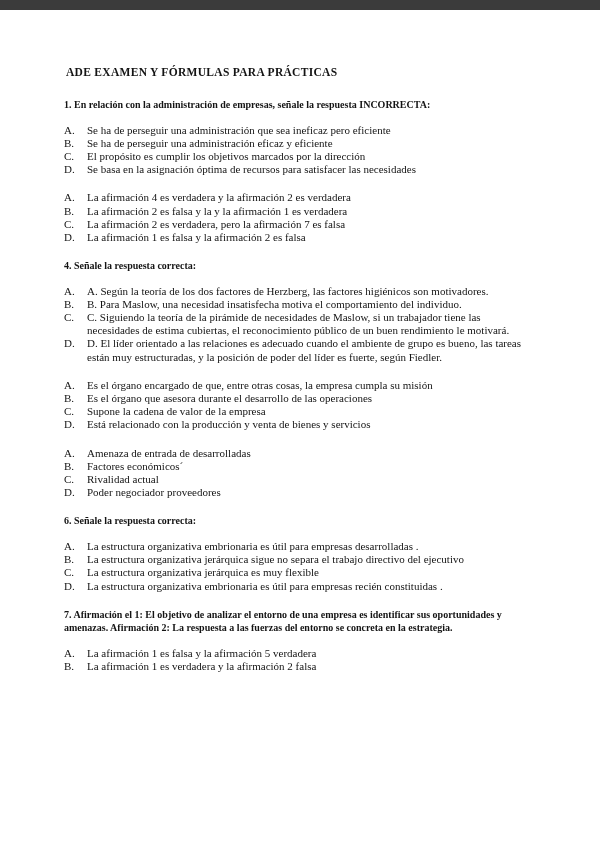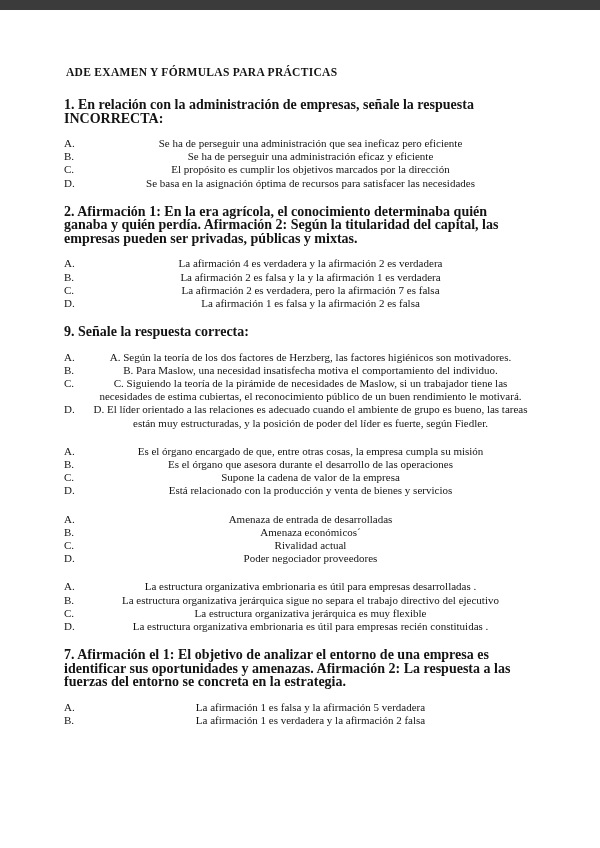--- a/index.html
+++ b/index.html
@@ -22,31 +22,31 @@
   }
   .doc-title {
     font-size: 11.5px;
     font-weight: bold;
     letter-spacing: 0.3px;
     margin: 0 0 20px 2px;
   }
   .question { margin: 0 0 15px 0; }
   .prompt {
     font-weight: bold;
-    font-size: 14px;
+    font-size: 10px;
     line-height: 13.5px;
     margin: 0 0 12px 0;
   }
   .option {
     display: flex;
     font-size: 11px;
     line-height: 13.2px;
   }
   .letter { flex: 0 0 23px; }
-  .text { flex: 1; text-align: center; }
+  .text { flex: 1; }
 </style>
 </head>
 <body>
 
 <div class="page">
   <div class="topbar" style="background: rgb(59, 59, 59);"></div>
   <div class="content">
     <h1 class="doc-title">ADE EXAMEN Y FÓRMULAS PARA PRÁCTICAS</h1>
     <div id="questions">
   <section class="question">
@@ -68,21 +68,20 @@
   </div>
 
   <div class="option">
     <span class="letter">D.</span>
     <span class="text">Se basa en la asignación óptima de recursos para satisfacer las necesidades</span>
   </div>
 </div>
   </section>
 
   <section class="question">
-    <p class="prompt">2. Afirmación 1: En la era agrícola, el conocimiento determinaba quién ganaba y quién perdía. Afirmación 2: Según la titularidad del capital, las empresas pueden ser privadas, públicas y mixtas.</p>
     <div class="options">
   <div class="option">
     <span class="letter">A.</span>
     <span class="text">La afirmación 4 es verdadera y la afirmación 2 es verdadera</span>
   </div>
 
   <div class="option">
     <span class="letter">B.</span>
     <span class="text">La afirmación 2 es falsa y la y la afirmación 1 es verdadera</span>
   </div>
@@ -93,21 +92,21 @@
   </div>
 
   <div class="option">
     <span class="letter">D.</span>
     <span class="text">La afirmación 1 es falsa y la afirmación 2 es falsa</span>
   </div>
 </div>
   </section>
 
   <section class="question">
-    <p class="prompt">9. Señale la respuesta correcta:</p>
+    <p class="prompt">4. Señale la respuesta correcta:</p>
     <div class="options">
   <div class="option">
     <span class="letter">A.</span>
     <span class="text">A. Según la teoría de los dos factores de Herzberg, las factores higiénicos son motivadores.</span>
   </div>
 
   <div class="option">
     <span class="letter">B.</span>
     <span class="text">B. Para Maslow, una necesidad insatisfecha motiva el comportamiento del individuo.</span>
   </div>
@@ -150,36 +149,37 @@
 
   <section class="question">
     <div class="options">
   <div class="option">
     <span class="letter">A.</span>
     <span class="text">Amenaza de entrada de desarrolladas</span>
   </div>
 
   <div class="option">
     <span class="letter">B.</span>
-    <span class="text">Amenaza económicos´</span>
+    <span class="text">Factores económicos´</span>
   </div>
 
   <div class="option">
     <span class="letter">C.</span>
     <span class="text">Rivalidad actual</span>
   </div>
 
   <div class="option">
     <span class="letter">D.</span>
     <span class="text">Poder negociador proveedores</span>
   </div>
 </div>
   </section>
 
   <section class="question">
+    <p class="prompt">6. Señale la respuesta correcta:</p>
     <div class="options">
   <div class="option">
     <span class="letter">A.</span>
     <span class="text">La estructura organizativa embrionaria es útil para empresas desarrolladas .</span>
   </div>
 
   <div class="option">
     <span class="letter">B.</span>
     <span class="text">La estructura organizativa jerárquica sigue no separa el trabajo directivo del ejecutivo</span>
   </div>

